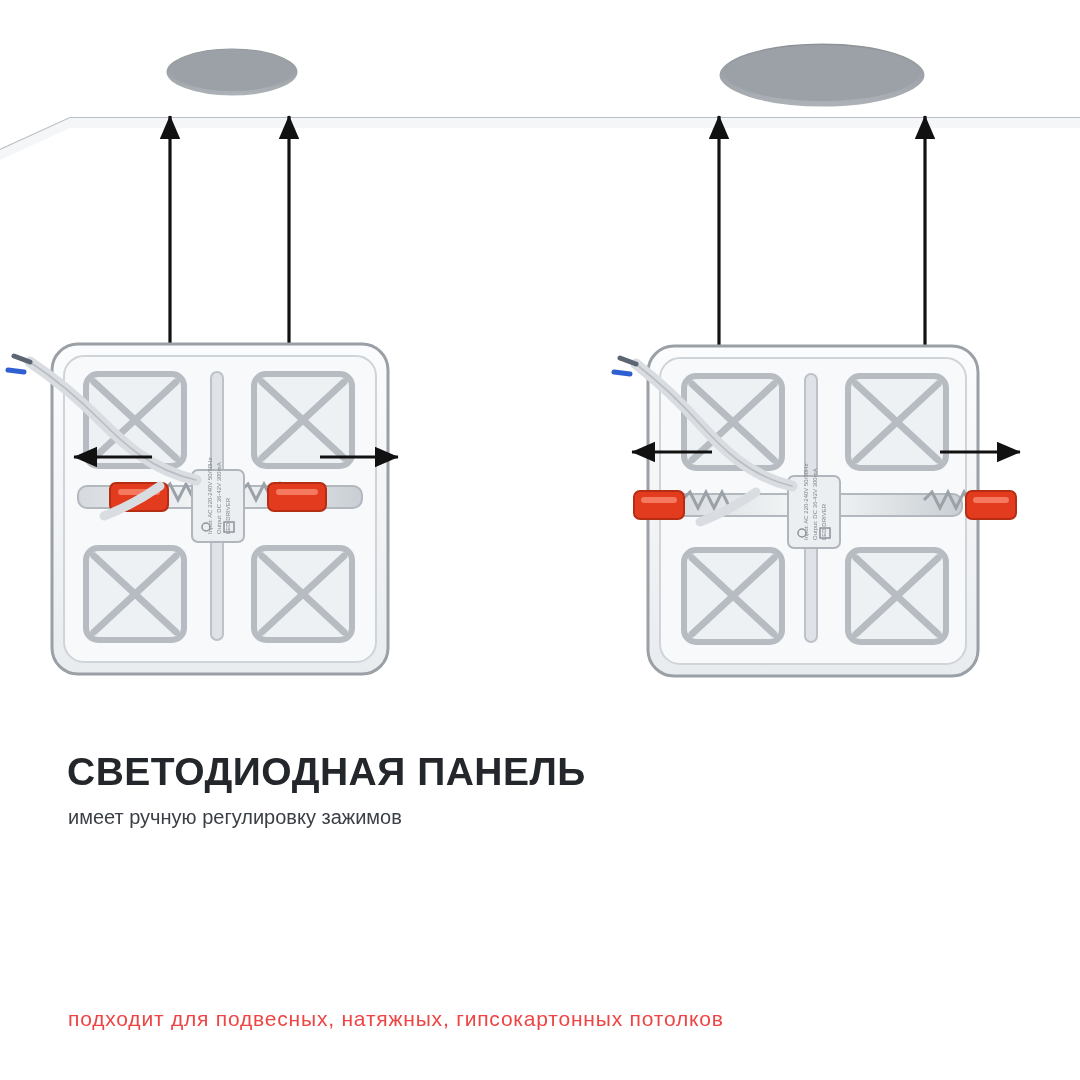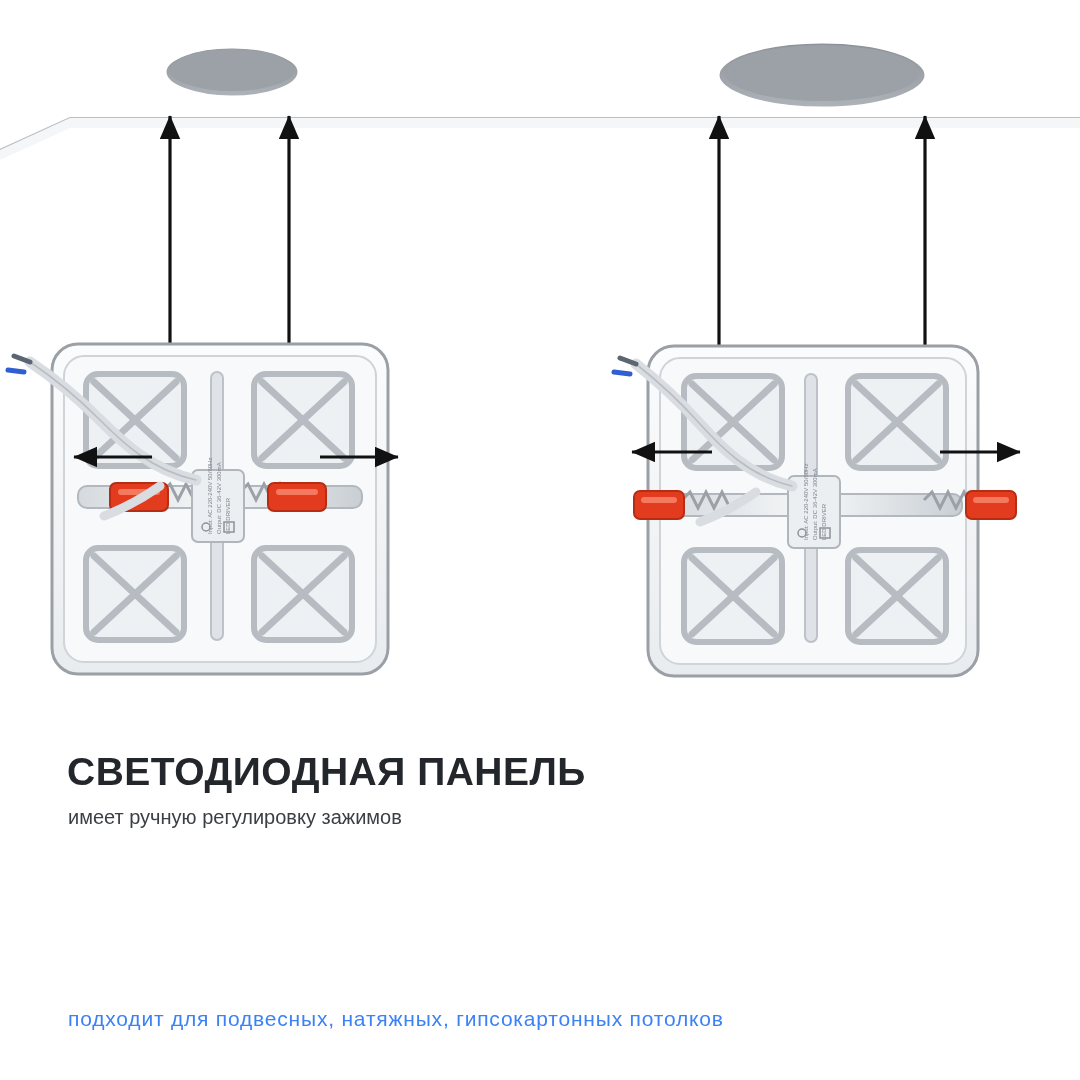--- a/index.html
+++ b/index.html
@@ -53,21 +53,21 @@
     font-weight: normal;
     color: #3a3f45;
     white-space: nowrap;
   }
   .footnote {
     position: absolute;
     left: 68px;
     top: 1007px;
     font-size: 21px;
     font-weight: normal;
-    color: #3b82f6;
+    color: #ef4444;
     letter-spacing: 0.8px;
     white-space: nowrap;
   }
 </style>
 </head>
 <body>
 
 <div class="stage">
 
   <svg class="diagram" viewBox="0 0 1080 1080">

